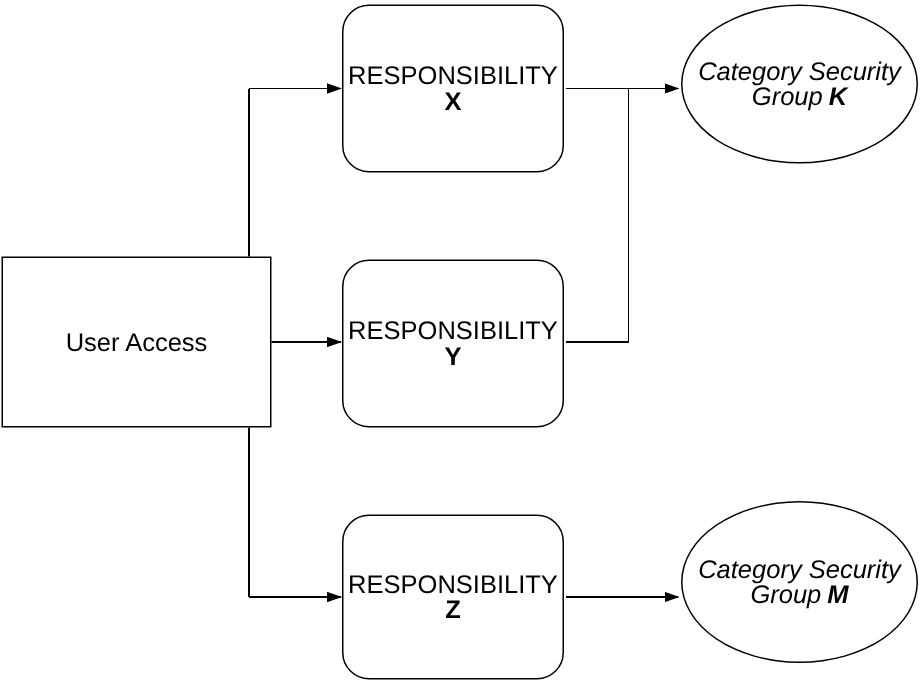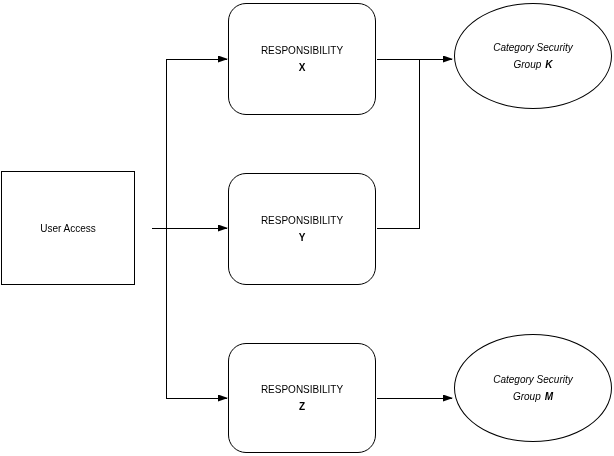--- a/index.html
+++ b/index.html
@@ -25,31 +25,31 @@
   .node{
     position:absolute;
     box-sizing:border-box;
     border:1px solid var(--line);
     background:var(--background);
     display:flex;
     flex-direction:column;
     align-items:center;
     justify-content:center;
     text-align:center;
-    font-size:10px;
+    font-size:17px;
     line-height:17px;
   }
   .rect{border-radius:0;}
   .rounded{border-radius:18px;}
   .ellipse{border-radius:50%;font-style:italic;}
   .letter{font-weight:bold;}
   .line2{display:flex;gap:4px;justify-content:center;text-align:right;}
   .line2 b{font-weight:bold;}
 
-  .user-access{left:1px;  top:171px; width:134px; height:114px;}
+  .user-access{left:1px;  top:171px; width:180px; height:114px;}
   .resp-x    {left:228px; top:3px;   width:148px; height:112px;}
   .resp-y    {left:228px; top:173px; width:148px; height:112px;}
   .resp-z    {left:228px; top:343px; width:148px; height:110px;}
   .cat-k     {left:454px; top:3px;   width:158px; height:106px;}
   .cat-m     {left:454px; top:334px; width:158px; height:108px;}
 </style>
 </head>
 <body>
 
 <div class="diagram">

